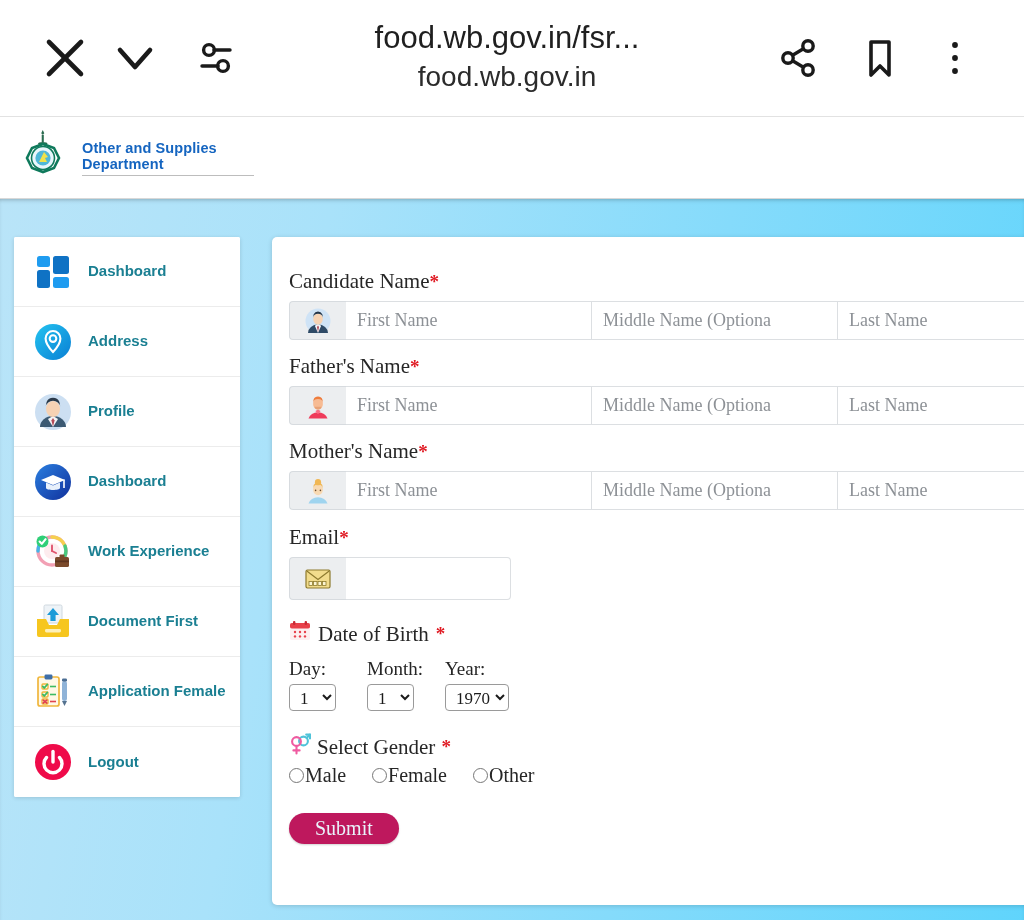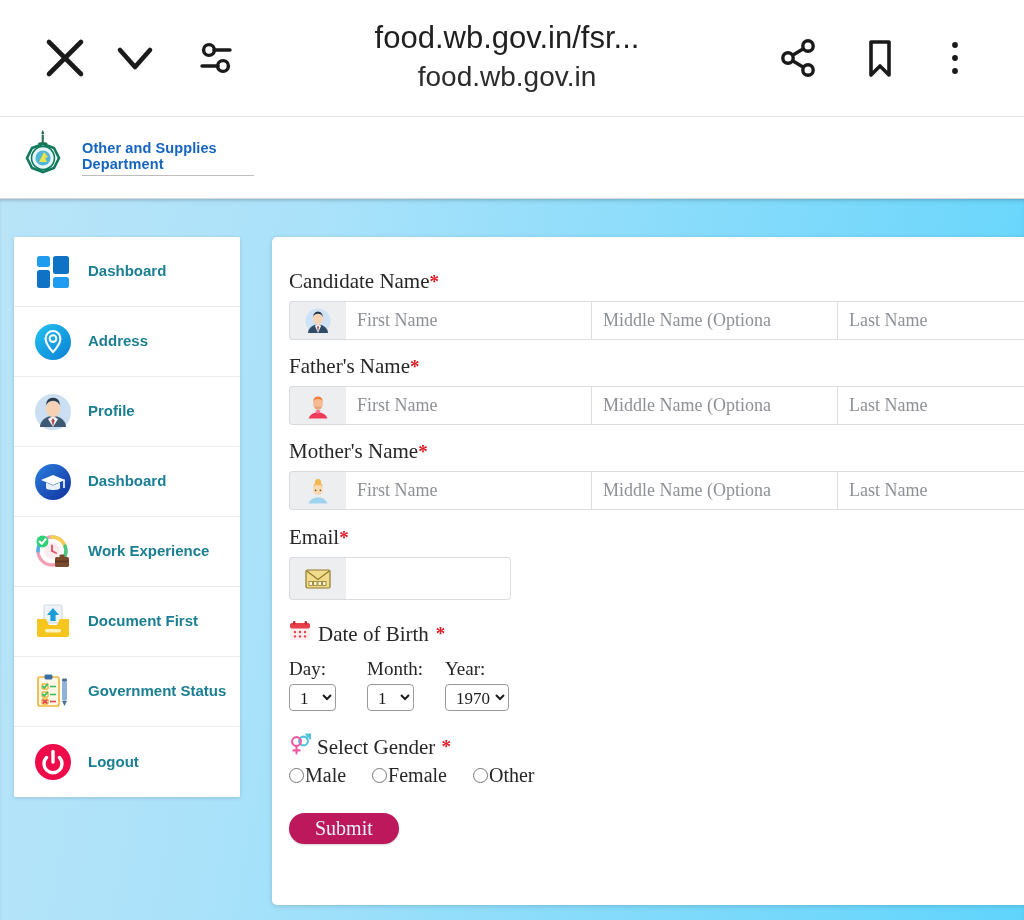--- a/index.html
+++ b/index.html
@@ -449,21 +449,21 @@
           <line x1="17" y1="22.5" x2="23" y2="22.5" stroke="#3dbb63" stroke-width="1.6"></line>
           <rect x="9" y="27" width="6" height="5" rx="1" fill="none" stroke="#f0b63c" stroke-width="1.4"></rect>
           <line x1="10.2" y1="28.2" x2="13.8" y2="31" stroke="#e0444f" stroke-width="1.7" stroke-linecap="round"></line>
           <line x1="13.8" y1="28.2" x2="10.2" y2="31" stroke="#e0444f" stroke-width="1.7" stroke-linecap="round"></line>
           <line x1="17" y1="29.5" x2="23" y2="29.5" stroke="#e0444f" stroke-width="1.6"></line>
           <rect x="29" y="9" width="5" height="20" rx="2.3" fill="#8fb3d8"></rect>
           <path d="M29 29 h5 l-2.5 5 z" fill="#54728f"></path>
           <rect x="29" y="6.5" width="5" height="3" rx="1.2" fill="#4a6d93"></rect>
         </svg>
       </span>
-      <span class="side-label">Government Status</span>
+      <span class="side-label">Application Female</span>
     </div>
 
     <div class="side-item">
       <span class="side-ico">
         <svg width="38" height="38" viewBox="0 0 38 38" aria-hidden="true">
           <circle cx="19" cy="19" r="18" fill="#ef0b4a"></circle>
           <path d="M12.5 14.5 a9 9 0 1 0 13 0" fill="none" stroke="#ffffff" stroke-width="3.4" stroke-linecap="round"></path>
           <line x1="19" y1="8.5" x2="19" y2="19" stroke="#ffffff" stroke-width="3.4" stroke-linecap="round"></line>
         </svg>
       </span>

